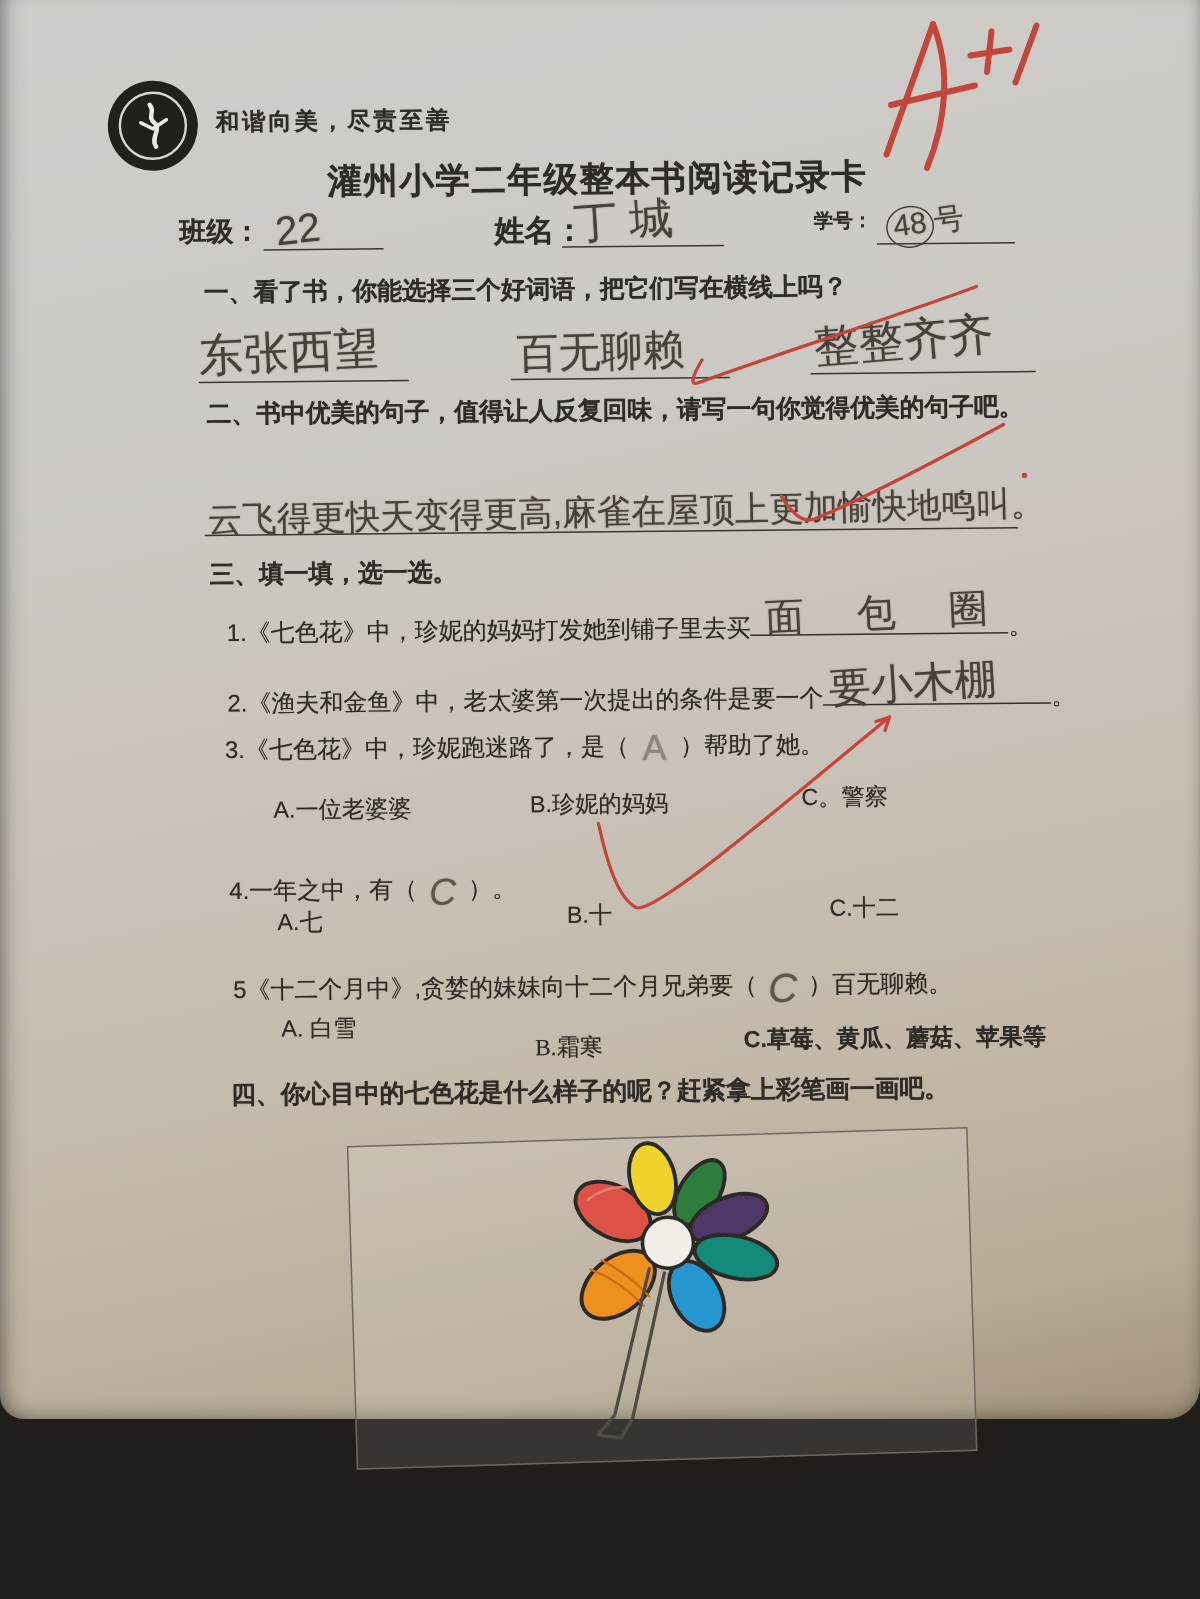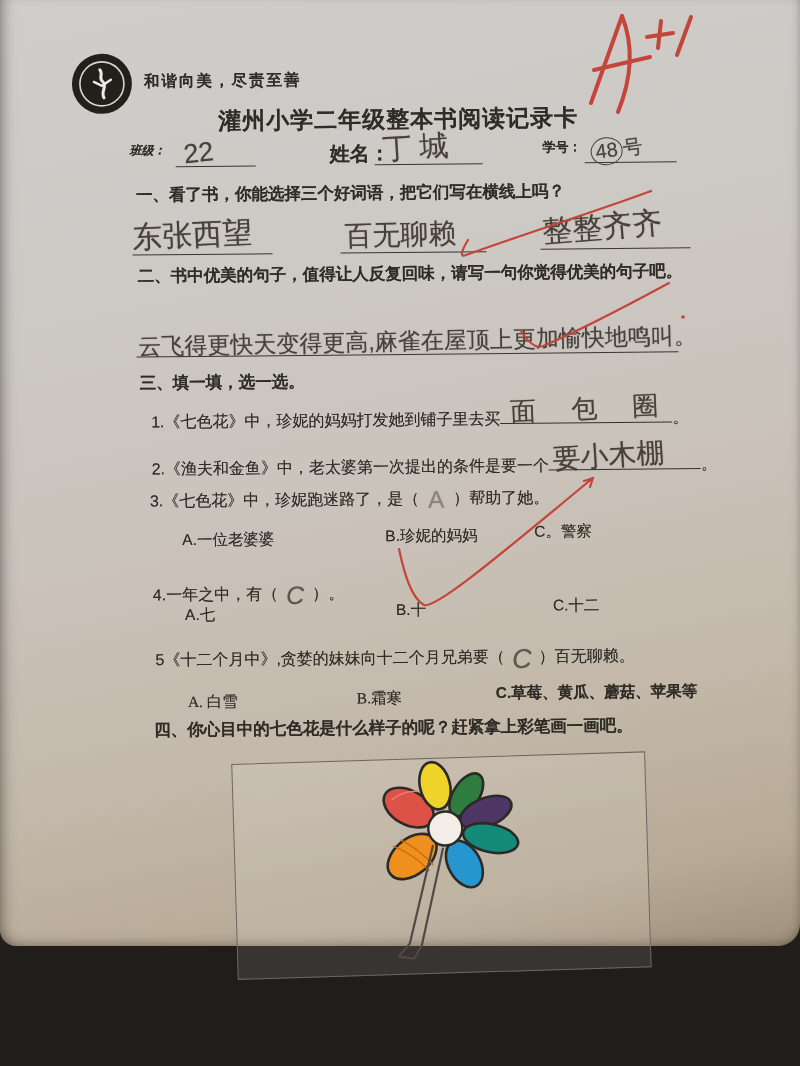--- a/index.html
+++ b/index.html
@@ -48,21 +48,21 @@
         <circle cx="32" cy="32" r="30" fill="#23201c"></circle>
         <circle cx="32" cy="32" r="22" fill="none" stroke="#d9d5cf" stroke-width="1.6"></circle>
         <path d="M 30 18 C 34 22 28 26 33 30 C 38 34 30 40 34 46" fill="none" stroke="#eceae6" stroke-width="3" stroke-linecap="round"></path>
         <path d="M 24 30 L 32 34 L 41 28" fill="none" stroke="#eceae6" stroke-width="2.4" stroke-linecap="round"></path>
       </svg>
 
       <div class="abs pt bold" style="left:146px;top:69px;font-size:15.5px;letter-spacing:2px;">和谐向美，尽责至善</div>
 
       <div class="abs pt bold title" style="left:0;top:104px;">灌州小学二年级整本书阅读记录卡</div>
 
-      <span class="abs pt bold" style="left:131px;top:140px;font-size:12px;font-style:italic;">班级：</span>
+      <span class="abs pt bold" style="left:121px;top:140px;font-size:18px;">班级：</span>
       <div class="hline" style="left:177px;top:128px;width:80px;height:36px;">
         <span class="hw" style="left:8px;bottom:-3px;font-size:27px;transform:rotate(-6deg);">22</span>
       </div>
 
       <span class="abs pt bold" style="left:331px;top:140px;font-size:20px;">姓名：</span>
       <div class="hline" style="left:376px;top:124px;width:108px;height:40px;">
         <span class="hw" style="left:8px;bottom:-4px;font-size:29px;letter-spacing:8px;transform:rotate(-3deg);">丁城</span>
       </div>
 
       <span class="abs pt bold" style="left:544px;top:140px;font-size:13px;">学号：</span>
@@ -95,34 +95,34 @@
       </div>
 
       <div class="abs pt qline" style="left:150px;top:453px;">
         <span>2.《渔夫和金鱼》中，老太婆第一次提出的条件是要一个</span><span class="hline" style="position:relative;display:inline-block;width:152px;height:18px;border-bottom-color:#35302a;"><span class="hw" style="left:4px;bottom:-6px;font-size:28px;transform:rotate(-3deg);">要小木棚</span></span><span>。</span>
       </div>
 
       <div class="abs pt qline" style="left:148px;top:486px;">
         <span>3.《七色花》中，珍妮跑迷路了，是（</span><span class="hw penA" style="display:inline-block;width:34px;text-align:center;font-size:24px;vertical-align:-4px;">A</span><span>）帮助了她。</span>
       </div>
       <span class="opt pt" style="left:180px;top:528px;">A.一位老婆婆</span>
-      <span class="opt pt" style="left:383px;top:526px;">B.珍妮的妈妈</span>
+      <span class="opt pt" style="left:351px;top:526px;">B.珍妮的妈妈</span>
       <span class="opt pt" style="left:532px;top:523px;">C。警察</span>
 
       <div class="abs pt qline" style="left:150px;top:580px;">
         <span>4.一年之中，有（</span><span class="hw penC" style="display:inline-block;width:34px;text-align:center;font-size:25px;font-style:italic;vertical-align:-5px;">C</span><span>）。</span>
       </div>
       <span class="opt pt" style="left:182px;top:603px;">A.七</span>
-      <span class="opt pt" style="left:393px;top:600px;">B.十</span>
+      <span class="opt pt" style="left:375px;top:600px;">B.十</span>
       <span class="opt pt" style="left:550px;top:597px;">C.十二</span>
 
       <div class="abs pt qline" style="left:152px;top:645px;">
         <span>5《十二个月中》,贪婪的妹妹向十二个月兄弟要（</span><span class="hw penC" style="display:inline-block;width:34px;text-align:center;font-size:27px;font-style:italic;vertical-align:-6px;">C</span><span>）百无聊赖。</span>
       </div>
-      <span class="opt pt" style="left:184px;top:690px;font-family:Liberation Serif, serif;">A. 白雪</span>
+      <span class="opt pt" style="left:184px;top:674px;">A. 白雪</span>
       <span class="opt pt" style="left:353px;top:688px;font-family:Liberation Serif, serif;">B.霜寒</span>
       <span class="opt pt bold" style="left:492px;top:684px;">C.草莓、黄瓜、蘑菇、苹果等</span>
 
       <div class="abs pt bold qhead" style="left:150px;top:717px;">四、你心目中的七色花是什么样子的呢？赶紧拿上彩笔画一画吧。</div>
 
       <div class="dbox">
         <svg width="412" height="212" viewBox="0 0 412 212">
 
           <ellipse cx="175" cy="48" rx="27" ry="17" transform="rotate(-149 175 48)" stroke-width="2.6" stroke="#2c2a27" fill="#dd5247"></ellipse>
           <ellipse cx="202" cy="27" rx="24" ry="15" transform="rotate(-102 202 27)" stroke-width="2.6" stroke="#2c2a27" fill="#efd32a"></ellipse>

